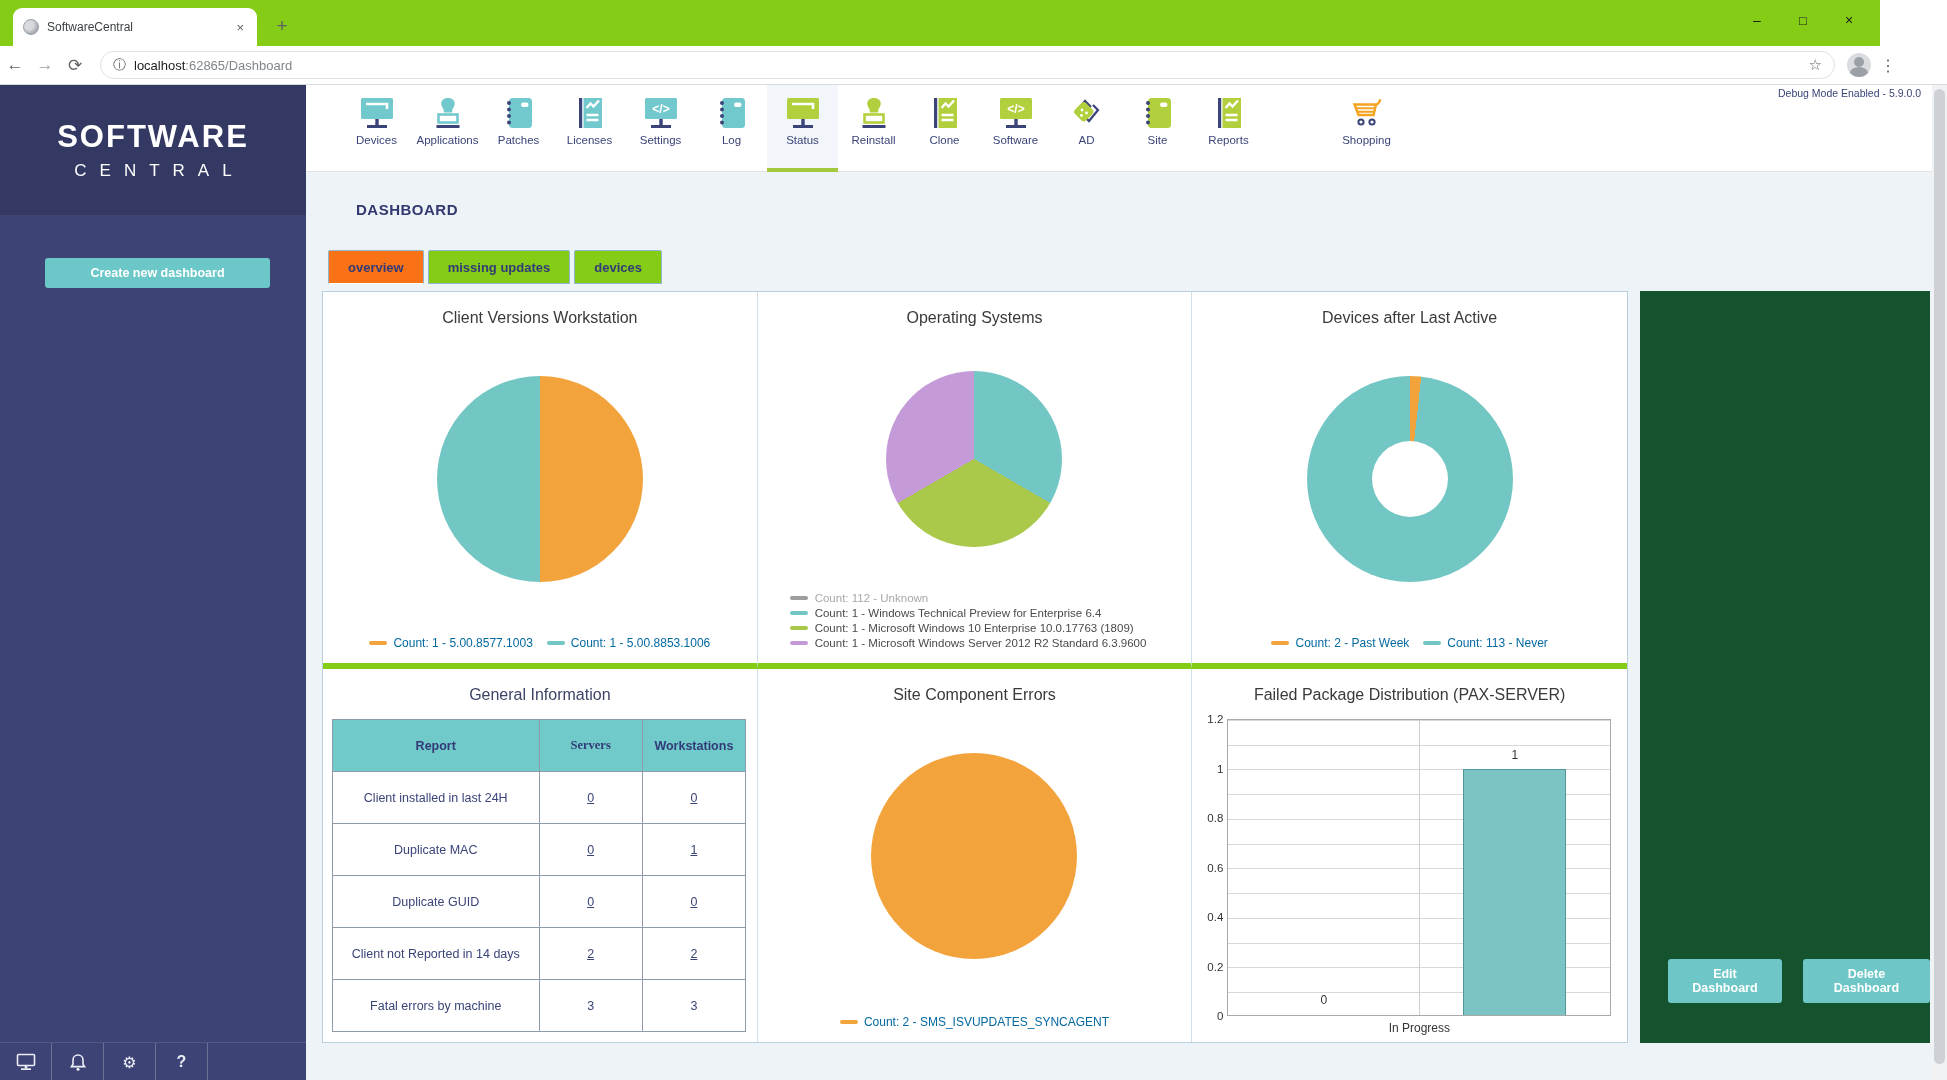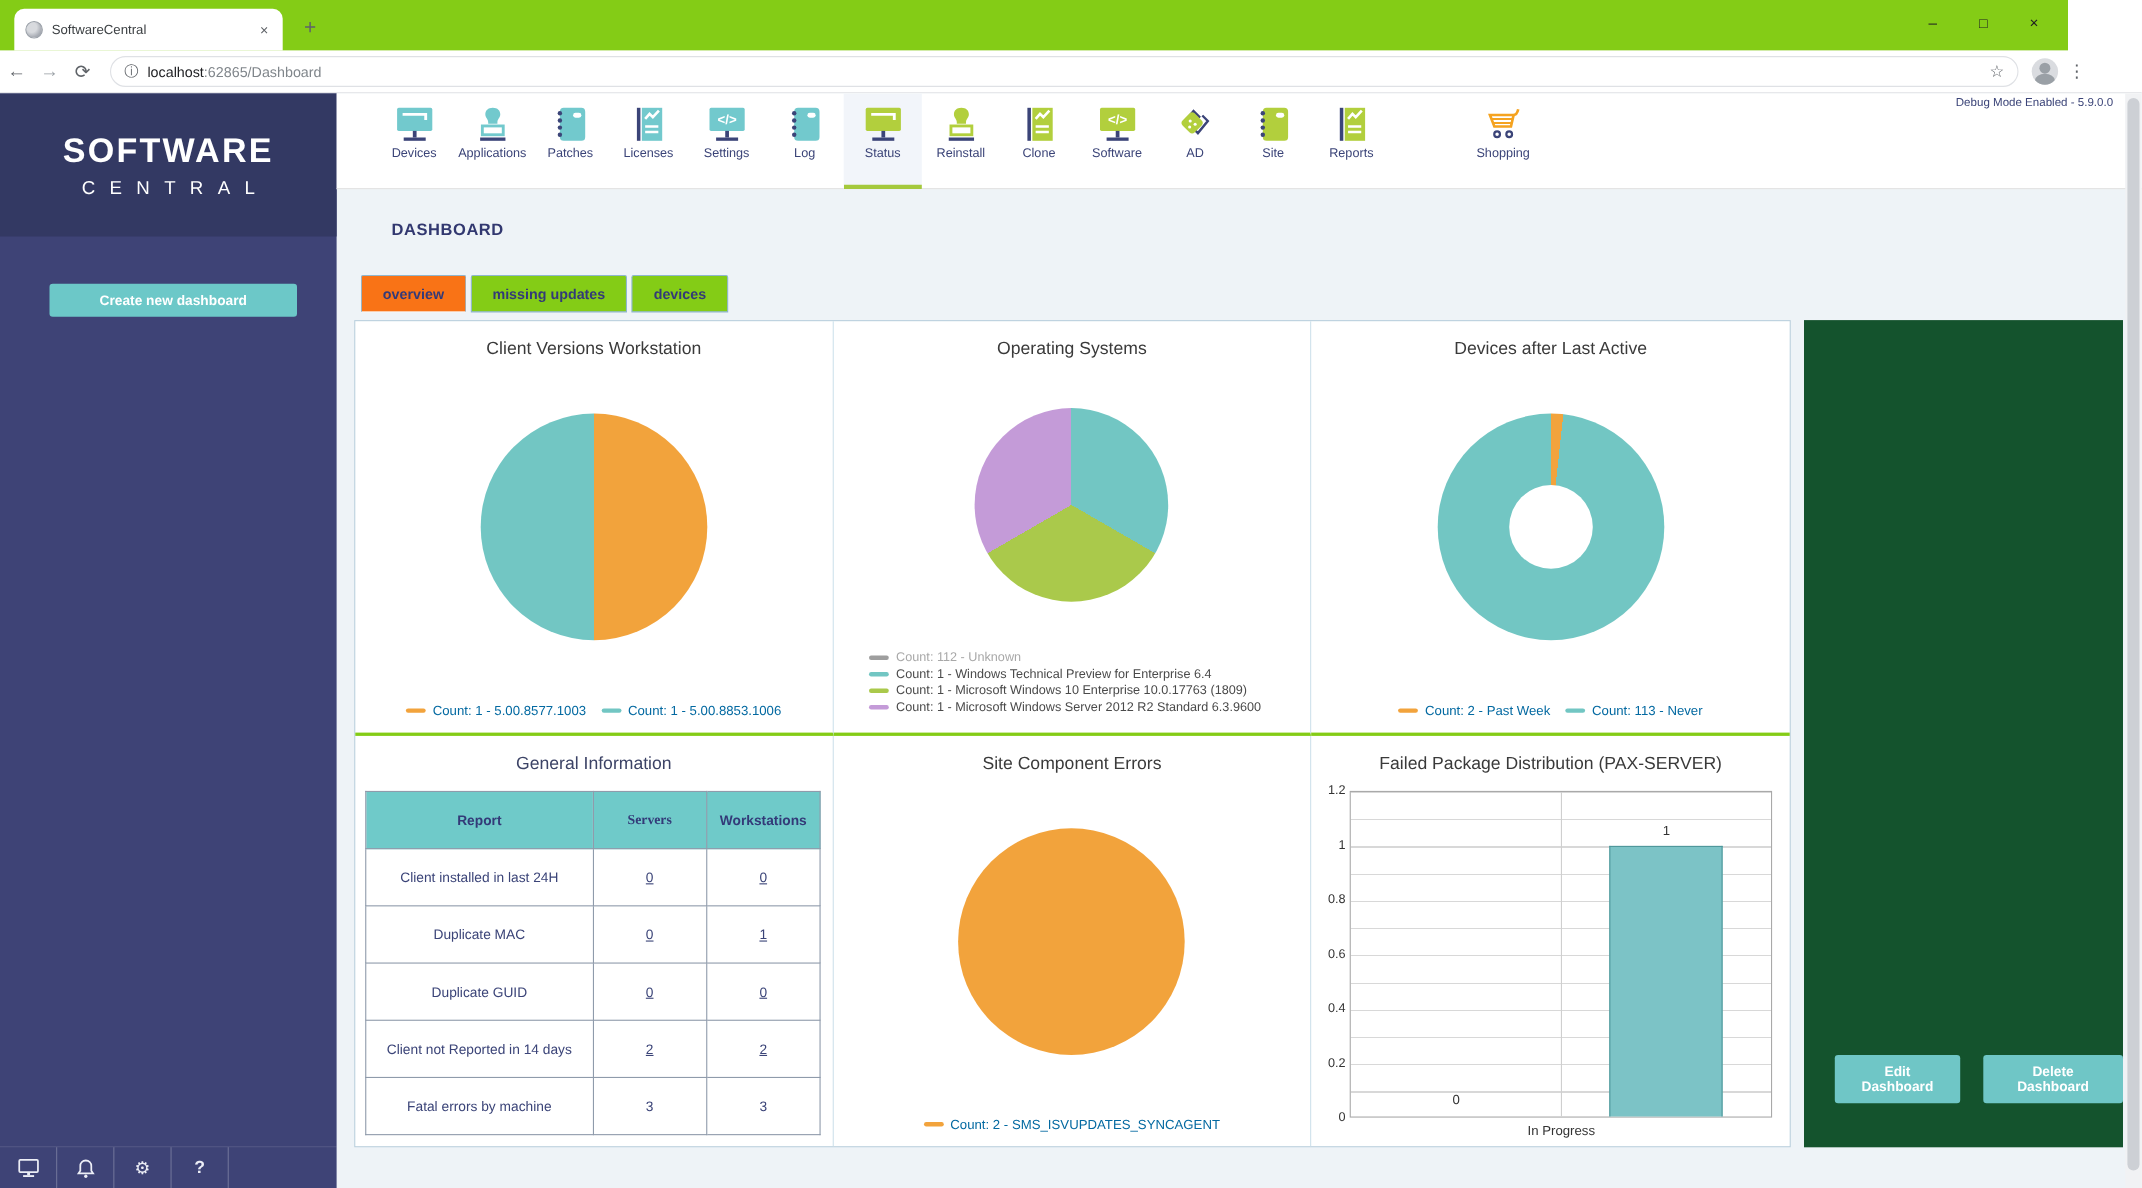--- a/index.html
+++ b/index.html
@@ -71,21 +71,21 @@
 
   
   .dash-tabs { position:absolute; left:22px; top:165px; display:flex; gap:4px; z-index:3; }
   .dash-tab { padding:9px 19px 8px; font-size:13px; font-weight:bold; color:#333a78;
     background:#84cc16; border:1px solid #8fb6ce; border-radius:2px 2px 0 0; cursor:pointer; }
   .dash-tab.active { background:#f97316; border-bottom-color:#fff; }
 
   
   .grid-wrap { position:absolute; left:16px; top:206px; width:1306px; height:752px; background:#fff;
     border:1px solid #b9cfdd; display:grid; grid-template-columns:1fr 1fr 1fr; grid-template-rows:377px 373px; z-index:2;}
-  .cell { position:relative; border-right:1px solid #cfe2ec; border-bottom:3px solid #84cc16; overflow:hidden;}
+  .cell { position:relative; border-right:1px solid #cfe2ec; border-bottom:6px solid #84cc16; overflow:hidden;}
   .cell:nth-child(3), .cell:nth-child(6) { border-right:none; }
   .cell:nth-child(4), .cell:nth-child(5), .cell:nth-child(6) { border-bottom:none; }
   .chart-title { position:absolute; top:17px; left:0; width:100%; text-align:center; font-size:16px; color:#3a3a3a; }
   .chart-title.blue { color:#3c4366; }
 
   .pie { position:absolute; left:50%; transform:translateX(-50%); border-radius:50%; }
   .donut::after { content:''; position:absolute; inset:31.5%; background:#fff; border-radius:50%; }
 
   .legend-bottom { position:absolute; bottom:13px; left:0; width:100%; display:flex;
     justify-content:center; gap:14px; font-size:12px; color:#0369a1; }

